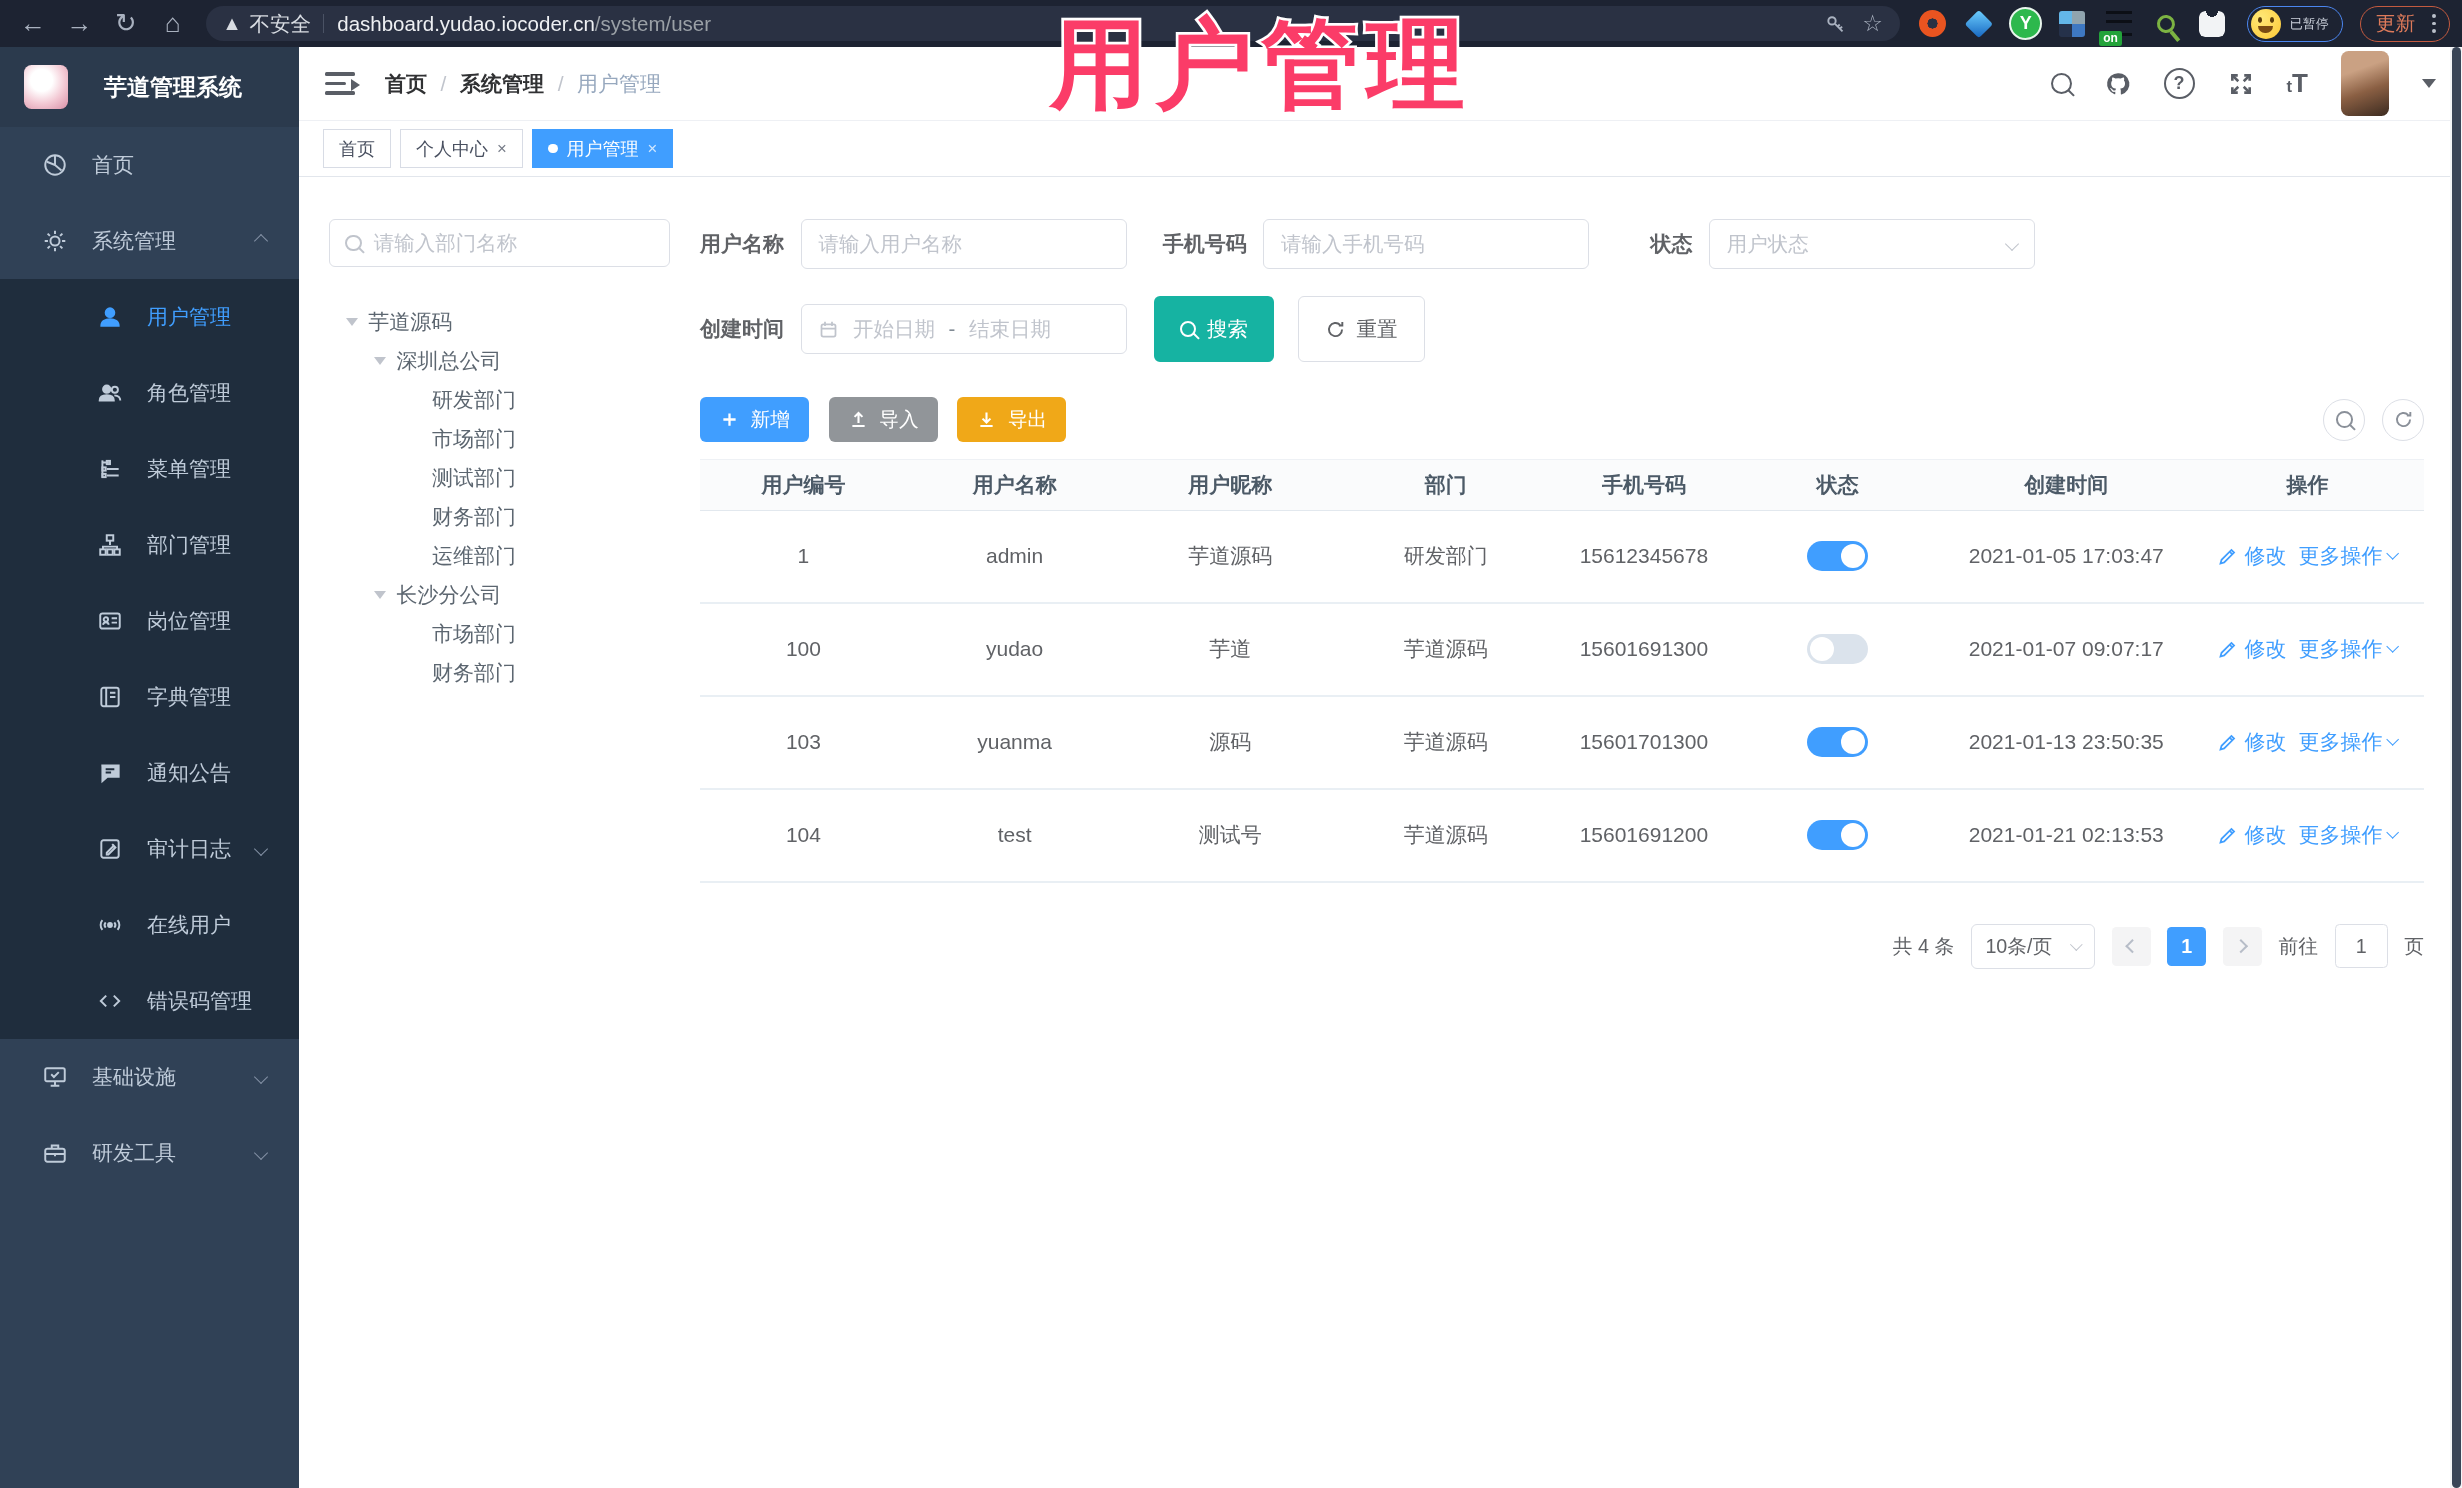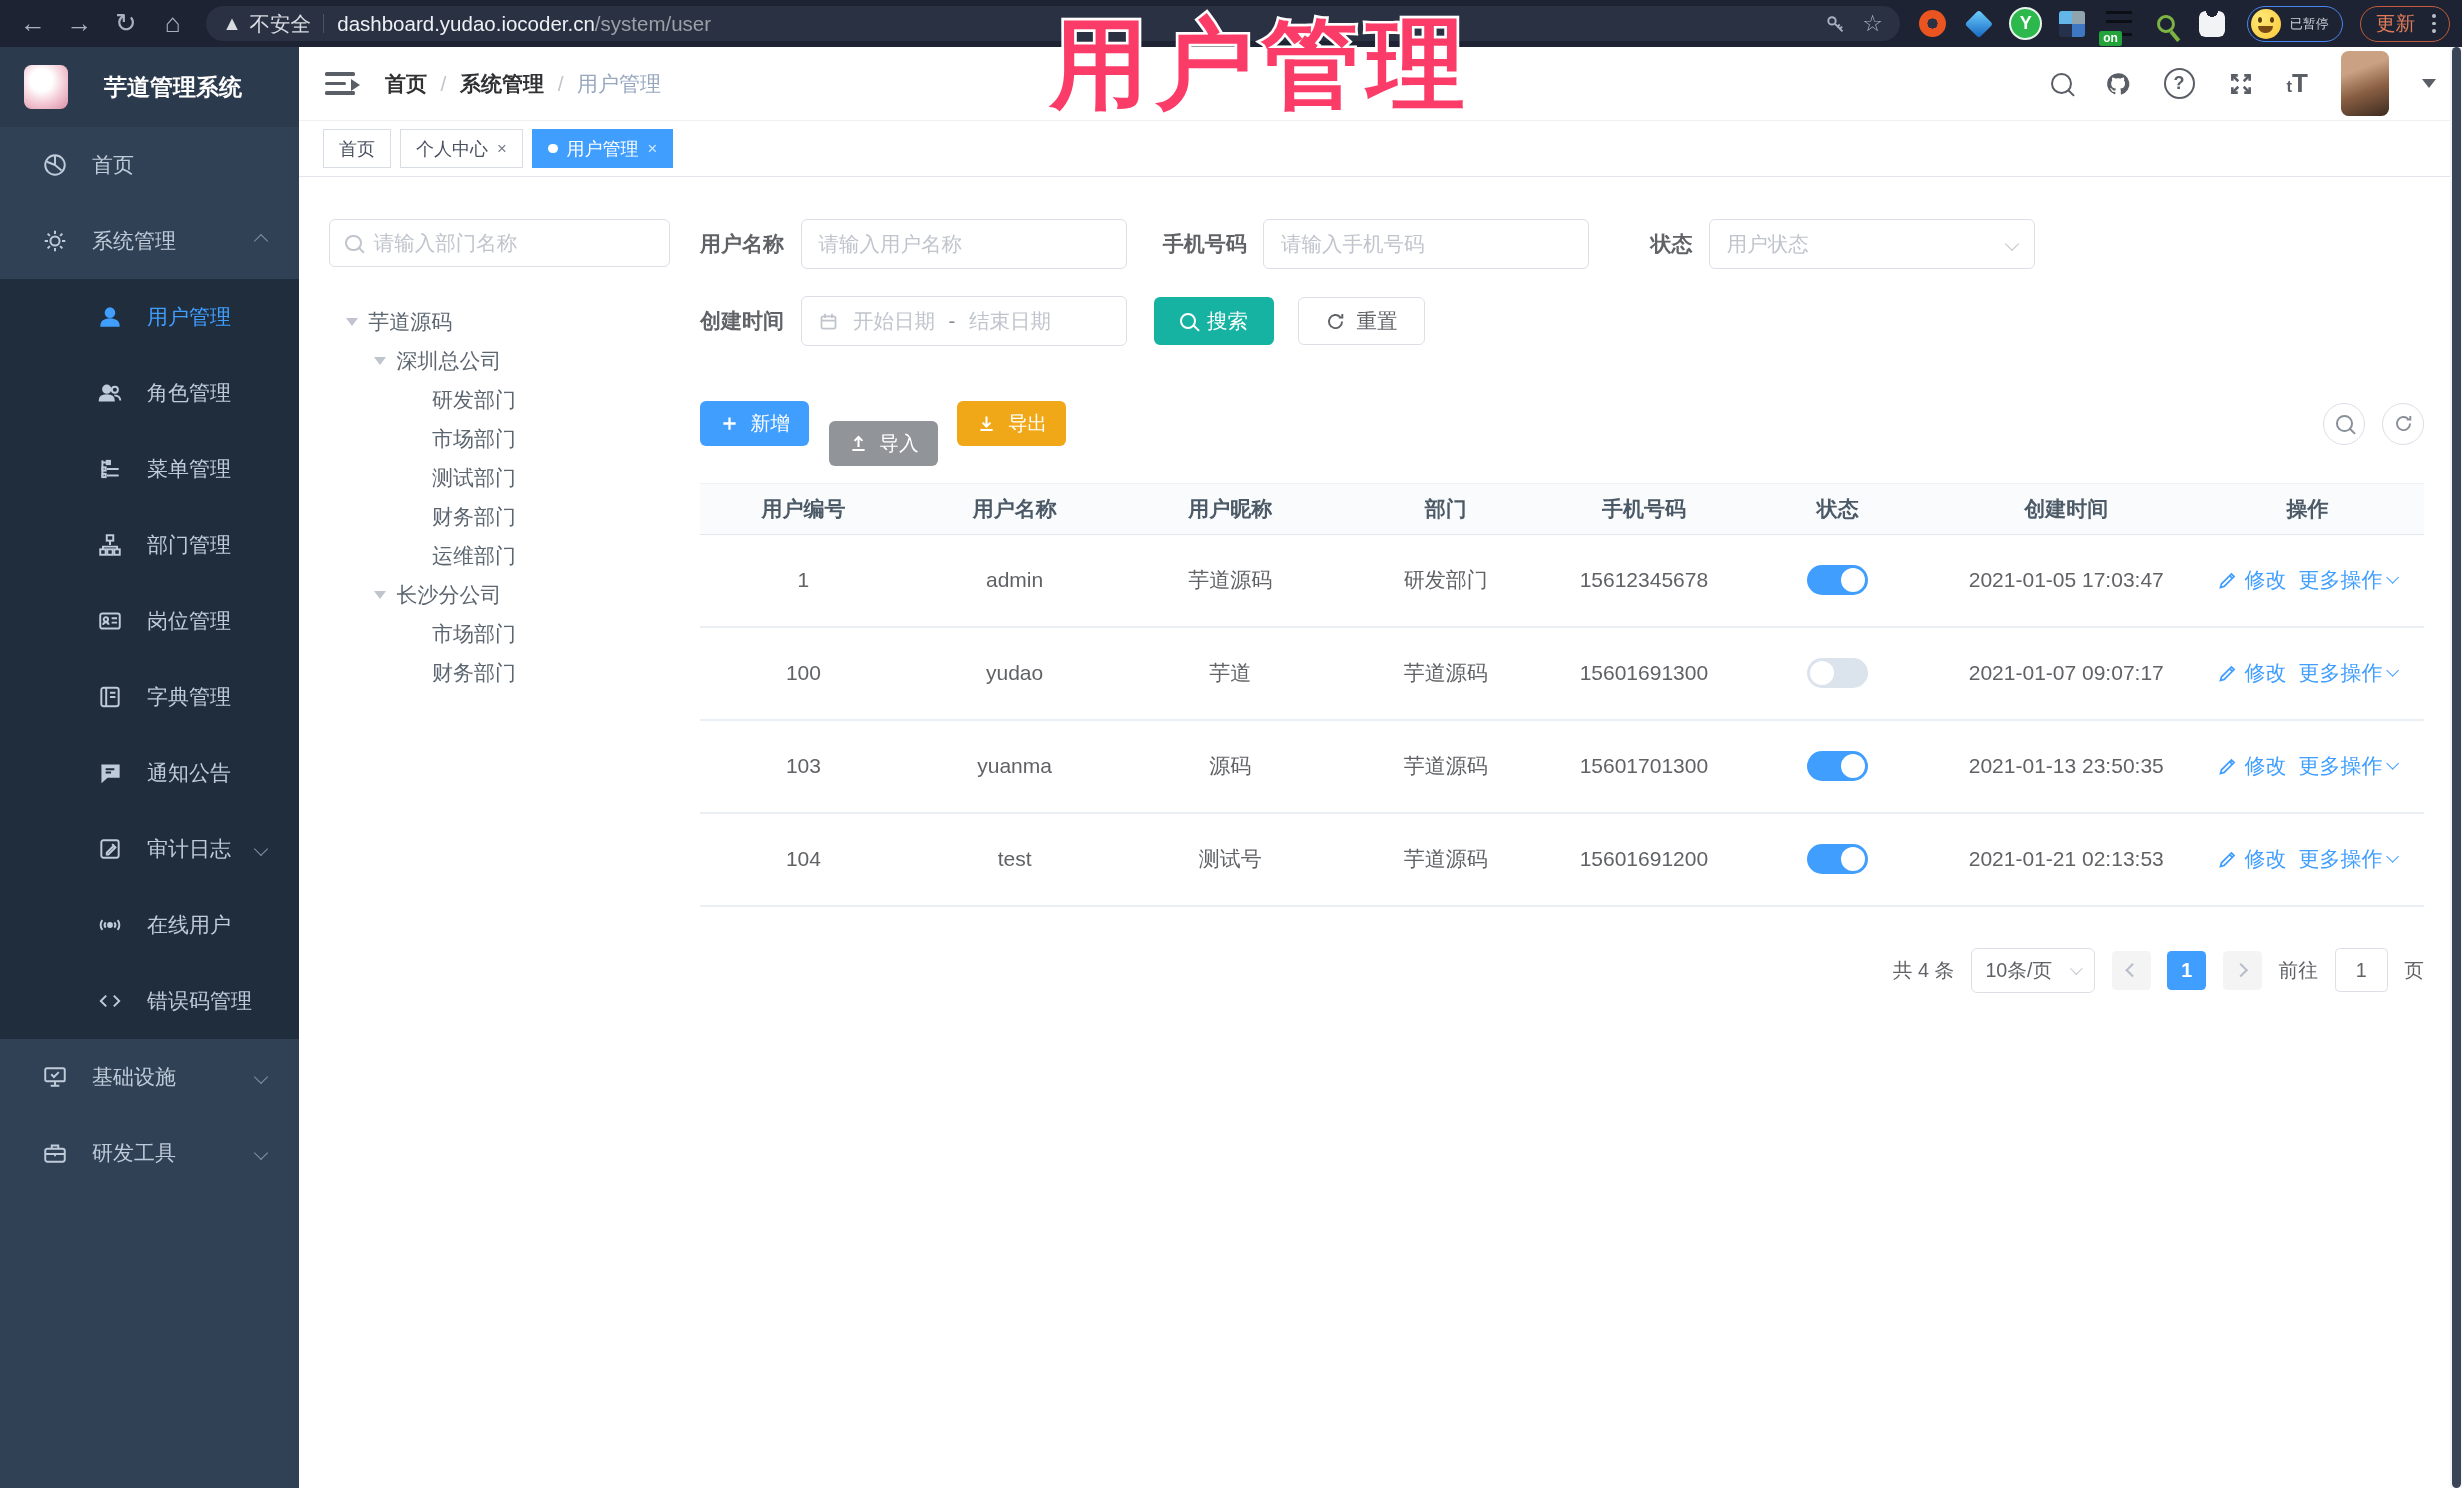--- a/index.html
+++ b/index.html
@@ -104,27 +104,27 @@
   .frow{display:flex;align-items:center;margin-bottom:27px;}
   .flabel{font-size:21px;font-weight:bold;color:#606266;margin-right:16.7px;white-space:nowrap;}
   .finput{height:50px;box-sizing:border-box;border:1.5px solid #dcdfe6;border-radius:6px;background:#fff;
           display:flex;align-items:center;padding:0 16.7px;font-size:20.5px;color:#c0c4cc;}
   .w430{width:326px;}
   .gap48{width:36px;flex:none;} .gap80{width:61px;flex:none;}
   .sel{justify-content:flex-start;position:relative;}
   .sel .chev{margin-left:auto;width:9px;height:9px;border-width:0 1.9px 1.9px 0;border-style:solid;color:#c0c4cc;}
   .daterange{gap:13.6px;}
   .daterange .sep{color:#808a94;}
-  .btn{height:48px;border-radius:6px;display:flex;align-items:center;justify-content:center;gap:10.6px;
+  .btn{height:66px;border-radius:6px;display:flex;align-items:center;justify-content:center;gap:10.6px;
        font-size:20.5px;padding:0 26px;cursor:pointer;box-sizing:border-box;border:none;white-space:nowrap;}
   .btn-search{background:#16b3a2;color:#fff;margin-left:27px;}
   .btn-reset{background:#fff;color:#606266;border:1.5px solid #dcdfe6;margin-left:24px;}
   .btn-sm{height:45px;font-size:19.7px;padding:0 19px;border-radius:6px;}
   .btn-add{background:#409eff;color:#fff;}
-  .btn-import{background:#919599;color:#fff;margin-left:19.7px;margin-top:40px;}
+  .btn-import{background:#919599;color:#fff;margin-left:19.7px;}
   .btn-export{background:#f0a818;color:#fff;margin-left:19.7px;}
   .toolbar{display:flex;align-items:center;margin:35px 0 16.7px 0;}
   .circle-btn{width:42px;height:42px;border-radius:50%;border:1.5px solid #dcdfe6;background:#fff;display:flex;
               align-items:center;justify-content:center;color:#8a9099;box-sizing:border-box;}
   .tool-right{margin-left:auto;display:flex;gap:16.7px;}
 
   
   .mag{position:relative;display:inline-block;width:16.7px;height:16.7px;border:2.3px solid currentColor;border-radius:50%;box-sizing:border-box;}
   .mag::after{content:"";position:absolute;width:2.3px;height:7.6px;background:currentColor;
               right:-3px;bottom:-4.5px;transform:rotate(-45deg);}

